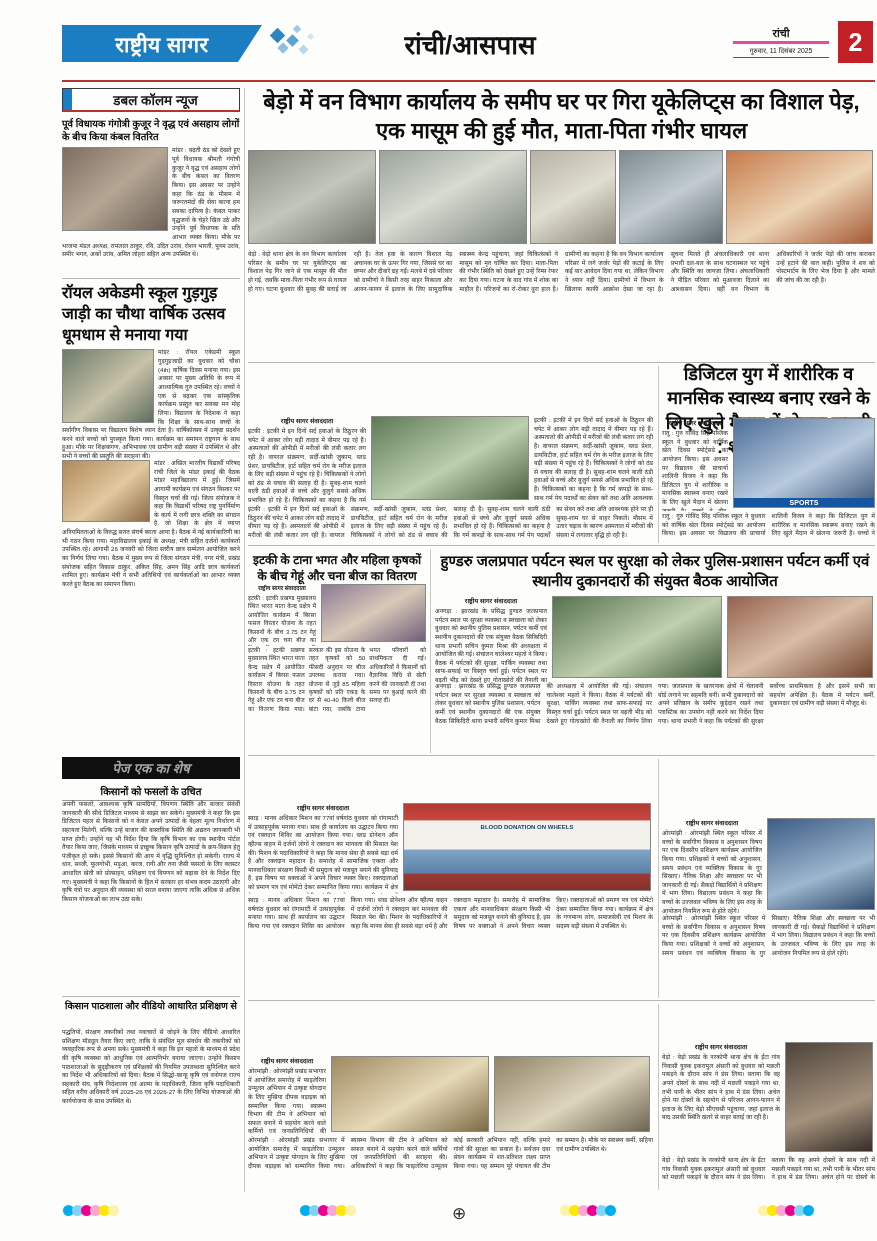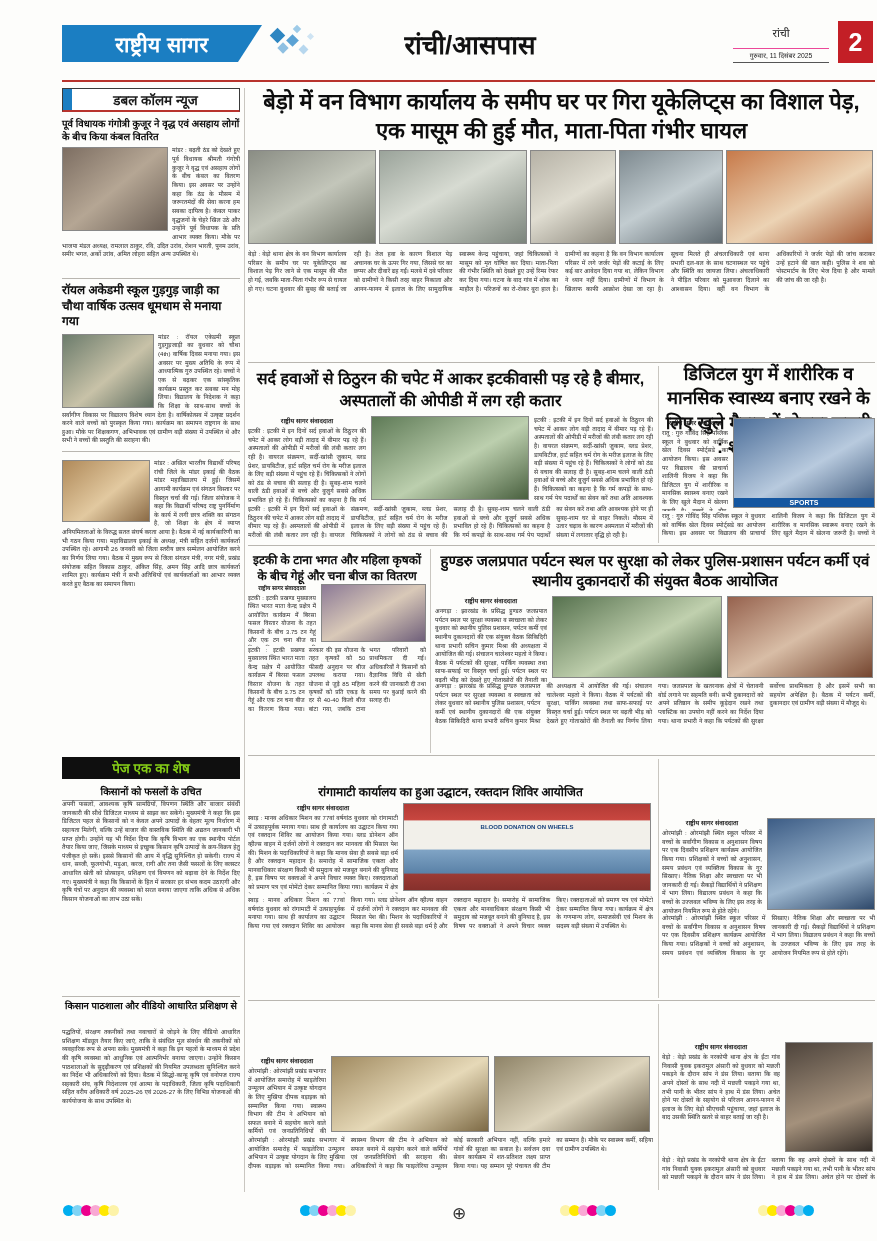--- a/index.html
+++ b/index.html
@@ -6,21 +6,21 @@
   #page{position:relative;width:877px;height:1241px;background:#fdfdfb;margin:0 auto;
         font-family:"Liberation Sans","DejaVu Sans",sans-serif;color:#1a1a1a;overflow:hidden;}
   
   .masthead{position:absolute;left:62px;top:25px;width:200px;height:37px;background:#1b7ec2;
             clip-path:polygon(0 0,100% 0,88% 100%,0 100%);display:flex;align-items:center;justify-content:center;
             color:#fff;font-size:21px;font-weight:bold;letter-spacing:.5px;}
   .diamond{position:absolute;transform:rotate(45deg);}
   .section-title{position:absolute;left:340px;top:26px;width:260px;text-align:center;
                  font-size:26px;font-weight:bold;color:#111;}
   .dateblock{position:absolute;left:733px;top:25px;width:96px;text-align:center;}
-  .dateblock .city{font-size:11px;font-weight:normal;border-bottom:1px solid #ec4899;padding-bottom:8px;}
+  .dateblock .city{font-size:11px;font-weight:bold;border-bottom:3px solid #ec4899;padding-bottom:1px;}
   .dateblock .date{font-size:6.8px;color:#222;padding-top:2px;border-bottom:1px solid #555;padding-bottom:2px;}
   .pagebox{position:absolute;left:838px;top:21px;width:35px;height:42px;background:#c31f26;color:#fff;
            display:flex;align-items:center;justify-content:center;font-size:25px;font-weight:bold;}
   .webstrip{position:absolute;left:352px;top:66px;width:523px;height:13px;background:#1b7ec2;
             color:#fff;font-size:8px;font-weight:bold;text-align:right;line-height:13px;padding-right:6px;box-sizing:border-box;}
   .redline{position:absolute;left:62px;top:80px;width:813px;height:2px;background:#b8332d;}
   
   .vrule{position:absolute;width:1px;background:#c9c6c0;}
   .hrule{position:absolute;height:1px;background:#b9b6b0;}
   .photo{background:linear-gradient(135deg,#9aa49a,#c9cec4 45%,#8d978f);border:1px solid #888;box-sizing:border-box;position:relative;overflow:hidden;}
@@ -32,22 +32,22 @@
   .row{display:flex;gap:5px;}
   .banner{position:absolute;left:0;right:0;bottom:0;background:#1456a0;color:#fff;font-size:7px;
           font-weight:bold;text-align:center;padding:1px 0;}
   .busband{position:absolute;left:0;right:0;top:20%;height:30%;background:#f2f0ea;color:#16417c;
            font-size:6px;font-weight:bold;text-align:center;line-height:2.2;}
   
   .dcn{position:absolute;left:62px;top:88px;width:178px;height:24px;border:1px solid #3a3a3a;border-bottom:2px solid #b8332d;
        background:#fff;display:flex;align-items:center;box-sizing:border-box;}
   .dcn .blue{width:9px;height:100%;background:#1b7ec2;}
   .dcn .t{flex:1;text-align:center;font-weight:bold;font-size:13.5px;}
-  .blackbar{position:absolute;left:62px;top:757px;width:178px;height:22px;background:#0f0f0f;color:#84cc16;
-            display:flex;align-items:center;justify-content:center;font-size:13.5px;font-weight:bold;}
+  .blackbar{position:absolute;left:62px;top:757px;width:178px;height:22px;background:#0f0f0f;color:#a3a3a3;
+            display:flex;align-items:center;justify-content:center;font-size:13.5px;font-weight:bold;font-style:italic;}
   
   .dot{width:11px;height:11px;border-radius:50%;display:inline-block;margin-right:-2px;}
   .dots{position:absolute;top:1205px;display:flex;}
   .cross{position:absolute;top:1203px;font-size:17px;color:#333;}
 </style>
 </head>
 <body>
 
 <div id="page">
 
@@ -86,21 +86,21 @@
 
   <div class="abs" style="left:62px;top:118px;width:178px;">
     <div class="head-l" style="font-size:9.8px;line-height:1.3;">पूर्व विधायक गंगोत्री कुजूर ने वृद्ध एवं असहाय लोगों के बीच किया कंबल वितरित</div>
     <div class="btxt" style="margin-top:3px;height:128px;">
       <div class="photo" style="float:left;width:106px;height:84px;margin:1px 4px 2px 0;background:linear-gradient(140deg,#7d6e62,#b5a694 50%,#6d6157);"></div>
       <span>मांडर : बढ़ती ठंड को देखते हुए पूर्व विधायक श्रीमती गंगोत्री कुजूर ने वृद्ध एवं असहाय लोगों के बीच कंबल का वितरण किया। इस अवसर पर उन्होंने कहा कि ठंड के मौसम में जरूरतमंदों की सेवा करना हम सबका दायित्व है। कंबल पाकर वृद्धजनों के चेहरे खिल उठे और उन्होंने पूर्व विधायक के प्रति आभार व्यक्त किया। मौके पर भाजपा मंडल अध्यक्ष, रामलाल ठाकुर, रवि, उदित उरांव, रोशन भारती, पूनम उरांव, समीर भगत, अर्को उरांव, अमित लोहरा सहित अन्य उपस्थित थे।</span>
     </div>
   </div>
 
   <div class="abs" style="left:62px;top:283px;width:178px;">
-    <div class="head-l" style="font-size:12px;line-height:1.3;">रॉयल अकेडमी स्कूल गुड़गुड़ जाड़ी का चौथा वार्षिक उत्सव धूमधाम से मनाया गया</div>
+    <div class="head-l" style="font-size:16px;line-height:1.3;">रॉयल अकेडमी स्कूल गुड़गुड़ जाड़ी का चौथा वार्षिक उत्सव धूमधाम से मनाया गया</div>
     <div class="btxt" style="margin-top:3px;height:135px;">
       <div class="photo" style="float:left;width:92px;height:74px;margin:1px 4px 2px 0;background:linear-gradient(140deg,#6c7c6c,#c8c2a8 55%,#5f6e60);"></div>
       <span>मांडर : रॉयल एकेडमी स्कूल गुड़गुड़जाड़ी का बुधवार को चौथा (4th) वार्षिक दिवस मनाया गया। इस अवसर पर मुख्य अतिथि के रूप में आध्यात्मिक गुरु उपस्थित रहे। बच्चों ने एक से बढ़कर एक सांस्कृतिक कार्यक्रम प्रस्तुत कर सबका मन मोह लिया। विद्यालय के निदेशक ने कहा कि शिक्षा के साथ-साथ बच्चों के सर्वांगीण विकास पर विद्यालय विशेष ध्यान देता है। वार्षिकोत्सव में उत्कृष्ट प्रदर्शन करने वाले बच्चों को पुरस्कृत किया गया। कार्यक्रम का समापन राष्ट्रगान के साथ हुआ। मौके पर शिक्षकगण, अभिभावक एवं ग्रामीण बड़ी संख्या में उपस्थित थे और सभी ने बच्चों की प्रस्तुति की सराहना की।</span>
     </div>
   </div>
 
   <div class="abs" style="left:62px;top:456px;width:178px;">
     <div class="btxt" style="margin-top:3px;height:260px;">
       <div class="photo" style="float:left;width:88px;height:62px;margin:1px 4px 2px 0;background:linear-gradient(140deg,#b08a5a,#e2c9a0 55%,#8a6a45);"></div>
       <span>मांडर : अखिल भारतीय विद्यार्थी परिषद रांची जिले के मांडर इकाई की बैठक मांडर महाविद्यालय में हुई। जिसमें आगामी कार्यक्रम एवं संगठन विस्तार पर विस्तृत चर्चा की गई। जिला संयोजक ने कहा कि विद्यार्थी परिषद राष्ट्र पुनर्निर्माण के कार्य में लगी छात्र शक्ति का संगठन है, जो शिक्षा के क्षेत्र में व्याप्त अनियमितताओं के विरुद्ध सतत संघर्ष करता आया है। बैठक में नई कार्यकारिणी का भी गठन किया गया। महाविद्यालय इकाई के अध्यक्ष, मंत्री सहित दर्जनों कार्यकर्ता उपस्थित रहे। आगामी 26 जनवरी को जिला स्तरीय छात्र सम्मेलन आयोजित करने का निर्णय लिया गया। बैठक में मुख्य रूप से जिला संगठन मंत्री, नगर मंत्री, प्रखंड संयोजक सहित विकास ठाकुर, अंकित सिंह, अमन सिंह आदि छात्र कार्यकर्ता शामिल हुए। कार्यक्रम मंत्री ने सभी अतिथियों एवं कार्यकर्ताओं का आभार व्यक्त करते हुए बैठक का समापन किया।</span>
@@ -116,21 +116,20 @@
   <div class="abs head-c" style="left:248px;top:87px;width:627px;font-size:22px;line-height:1.32;">बेड़ो में वन विभाग कार्यालय के समीप घर पर गिरा यूकेलिप्ट्स का विशाल पेड़, एक मासूम की हुई मौत, माता-पिता गंभीर घायल</div>
   <div class="abs row" style="left:248px;top:150px;width:627px;height:94px;gap:3px;">
     <div class="photo" style="width:128px;height:94px;background:linear-gradient(150deg,#8a8d84,#c3c6ba 50%,#707468);"></div>
     <div class="photo" style="width:148px;height:94px;background:linear-gradient(150deg,#9aa39a,#d7dbd2 45%,#7c857c);"></div>
     <div class="photo" style="width:86px;height:94px;background:linear-gradient(150deg,#b6b2a6,#e0ddd1 50%,#8e8a7e);"></div>
     <div class="photo" style="width:104px;height:94px;background:linear-gradient(150deg,#7e8a90,#c2ccd0 50%,#5f6a70);"></div>
     <div class="photo" style="width:147px;height:94px;background:linear-gradient(150deg,#c77a4a,#ecd3b4 55%,#a55a35);"></div>
   </div>
   <div class="abs btxt" style="left:248px;top:250px;width:627px;height:108px;column-count:6;column-gap:7px;">बेड़ो : बेड़ो थाना क्षेत्र के वन विभाग कार्यालय परिसर के समीप घर पर यूकेलिप्ट्स का विशाल पेड़ गिर जाने से एक मासूम की मौत हो गई, जबकि माता-पिता गंभीर रूप से घायल हो गए। घटना बुधवार की सुबह की बताई जा रही है। तेज हवा के कारण विशाल पेड़ अचानक घर के ऊपर गिर गया, जिससे घर का छप्पर और दीवारें ढह गईं। मलबे में दबे परिवार को ग्रामीणों ने किसी तरह बाहर निकाला और आनन-फानन में इलाज के लिए सामुदायिक स्वास्थ्य केन्द्र पहुंचाया, जहां चिकित्सकों ने मासूम को मृत घोषित कर दिया। माता-पिता की गंभीर स्थिति को देखते हुए उन्हें रिम्स रेफर कर दिया गया। घटना के बाद गांव में शोक का माहौल है। परिजनों का रो-रोकर बुरा हाल है। ग्रामीणों का कहना है कि वन विभाग कार्यालय परिसर में लगे जर्जर पेड़ों की कटाई के लिए कई बार आवेदन दिया गया था, लेकिन विभाग ने ध्यान नहीं दिया। ग्रामीणों में विभाग के खिलाफ काफी आक्रोश देखा जा रहा है। सूचना मिलते ही अंचलाधिकारी एवं थाना प्रभारी दल-बल के साथ घटनास्थल पर पहुंचे और स्थिति का जायजा लिया। अंचलाधिकारी ने पीड़ित परिवार को मुआवजा दिलाने का आश्वासन दिया। वहीं वन विभाग के अधिकारियों ने जर्जर पेड़ों की जांच कराकर उन्हें हटाने की बात कही। पुलिस ने शव को पोस्टमार्टम के लिए भेज दिया है और मामले की जांच की जा रही है।</div>
 
-  <div class="abs head-c" style="left:248px;top:368px;width:405px;font-size:16px;line-height:1.35;">सर्द हवाओं से ठिठुरन की चपेट में आकर इटकीवासी पड़ रहे है बीमार, अस्पतालों की ओपीडी में लग रही कतार</div>
   <div class="abs row" style="left:248px;top:416px;width:405px;">
     <div style="width:118px;">
       <div class="byline">राष्ट्रीय सागर संवाददाता</div>
       <div class="btxt" style="height:78px;">इटकी : इटकी में इन दिनों सर्द हवाओं के ठिठुरन की चपेट में आकर लोग बड़ी तादाद में बीमार पड़ रहे हैं। अस्पतालों की ओपीडी में मरीजों की लंबी कतार लग रही है। वायरल संक्रमण, सर्दी-खांसी जुकाम, ब्लड प्रेशर, डायबिटीज, हार्ट सहित चर्म रोग के मरीज इलाज के लिए बड़ी संख्या में पहुंच रहे हैं। चिकित्सकों ने लोगों को ठंड से बचाव की सलाह दी है। सुबह-शाम चलने वाली ठंडी हवाओं से बच्चे और बुजुर्ग सबसे अधिक प्रभावित हो रहे हैं। चिकित्सकों का कहना है कि गर्म कपड़ों के साथ-साथ गर्म पेय पदार्थों का सेवन करें तथा अति आवश्यक होने पर ही सुबह-शाम घर से बाहर निकलें। मौसम में उतार चढ़ाव के कारण अस्पताल में मरीजों की संख्या में लगातार वृद्धि हो रही है।</div>
     </div>
     <div class="photo" style="width:158px;height:84px;background:linear-gradient(150deg,#5e7a56,#bccfae 55%,#49603f);"></div>
     <div class="btxt" style="flex:1;height:84px;">इटकी : इटकी में इन दिनों सर्द हवाओं के ठिठुरन की चपेट में आकर लोग बड़ी तादाद में बीमार पड़ रहे हैं। अस्पतालों की ओपीडी में मरीजों की लंबी कतार लग रही है। वायरल संक्रमण, सर्दी-खांसी जुकाम, ब्लड प्रेशर, डायबिटीज, हार्ट सहित चर्म रोग के मरीज इलाज के लिए बड़ी संख्या में पहुंच रहे हैं। चिकित्सकों ने लोगों को ठंड से बचाव की सलाह दी है। सुबह-शाम चलने वाली ठंडी हवाओं से बच्चे और बुजुर्ग सबसे अधिक प्रभावित हो रहे हैं। चिकित्सकों का कहना है कि गर्म कपड़ों के साथ-साथ गर्म पेय पदार्थों का सेवन करें तथा अति आवश्यक होने पर ही सुबह-शाम घर से बाहर निकलें। मौसम में उतार चढ़ाव के कारण अस्पताल में मरीजों की संख्या में लगातार वृद्धि हो रही है।</div>
   </div>
   <div class="abs btxt" style="left:248px;top:505px;width:405px;height:37px;column-count:4;column-gap:6px;">इटकी : इटकी में इन दिनों सर्द हवाओं के ठिठुरन की चपेट में आकर लोग बड़ी तादाद में बीमार पड़ रहे हैं। अस्पतालों की ओपीडी में मरीजों की लंबी कतार लग रही है। वायरल संक्रमण, सर्दी-खांसी जुकाम, ब्लड प्रेशर, डायबिटीज, हार्ट सहित चर्म रोग के मरीज इलाज के लिए बड़ी संख्या में पहुंच रहे हैं। चिकित्सकों ने लोगों को ठंड से बचाव की सलाह दी है। सुबह-शाम चलने वाली ठंडी हवाओं से बच्चे और बुजुर्ग सबसे अधिक प्रभावित हो रहे हैं। चिकित्सकों का कहना है कि गर्म कपड़ों के साथ-साथ गर्म पेय पदार्थों का सेवन करें तथा अति आवश्यक होने पर ही सुबह-शाम घर से बाहर निकलें। मौसम में उतार चढ़ाव के कारण अस्पताल में मरीजों की संख्या में लगातार वृद्धि हो रही है।</div>
 
@@ -160,21 +159,20 @@
   <div class="abs row" style="left:435px;top:596px;width:440px;">
     <div style="width:112px;">
       <div class="byline">राष्ट्रीय सागर संवाददाता</div>
       <div class="btxt" style="height:76px;">अनगड़ा : झारखंड के प्रसिद्ध हुण्डरु जलप्रपात पर्यटन स्थल पर सुरक्षा व्यवस्था व स्वच्छता को लेकर बुधवार को स्थानीय पुलिस प्रशासन, पर्यटन कर्मी एवं स्थानीय दुकानदारों की एक संयुक्त बैठक सिकिदिरी थाना प्रभारी सचिन कुमार मिश्रा की अध्यक्षता में आयोजित की गई। संचालन चालेश्वर महतो ने किया। बैठक में पर्यटकों की सुरक्षा, पार्किंग व्यवस्था तथा साफ-सफाई पर विस्तृत चर्चा हुई। पर्यटन स्थल पर बढ़ती भीड़ को देखते हुए गोताखोरों की तैनाती का निर्णय लिया गया। जलप्रपात के खतरनाक क्षेत्रों में चेतावनी बोर्ड लगाने पर सहमति बनी। सभी दुकानदारों को अपने प्रतिष्ठान के समीप कूड़ेदान रखने तथा प्लास्टिक का उपयोग नहीं करने का निर्देश दिया गया। थाना प्रभारी ने कहा कि पर्यटकों की सुरक्षा सर्वोच्च प्राथमिकता है और इसमें सभी का सहयोग अपेक्षित है। बैठक में पर्यटन कर्मी, दुकानदार एवं ग्रामीण बड़ी संख्या में मौजूद थे।</div>
     </div>
     <div class="photo" style="width:170px;height:82px;background:linear-gradient(150deg,#57724f,#c0d0ae 55%,#425c3c);"></div>
     <div class="photo" style="width:146px;height:82px;background:linear-gradient(150deg,#96624e,#d8bda6 50%,#74452f);"></div>
   </div>
   <div class="abs btxt" style="left:435px;top:682px;width:440px;height:70px;column-count:4;column-gap:6px;">अनगड़ा : झारखंड के प्रसिद्ध हुण्डरु जलप्रपात पर्यटन स्थल पर सुरक्षा व्यवस्था व स्वच्छता को लेकर बुधवार को स्थानीय पुलिस प्रशासन, पर्यटन कर्मी एवं स्थानीय दुकानदारों की एक संयुक्त बैठक सिकिदिरी थाना प्रभारी सचिन कुमार मिश्रा की अध्यक्षता में आयोजित की गई। संचालन चालेश्वर महतो ने किया। बैठक में पर्यटकों की सुरक्षा, पार्किंग व्यवस्था तथा साफ-सफाई पर विस्तृत चर्चा हुई। पर्यटन स्थल पर बढ़ती भीड़ को देखते हुए गोताखोरों की तैनाती का निर्णय लिया गया। जलप्रपात के खतरनाक क्षेत्रों में चेतावनी बोर्ड लगाने पर सहमति बनी। सभी दुकानदारों को अपने प्रतिष्ठान के समीप कूड़ेदान रखने तथा प्लास्टिक का उपयोग नहीं करने का निर्देश दिया गया। थाना प्रभारी ने कहा कि पर्यटकों की सुरक्षा सर्वोच्च प्राथमिकता है और इसमें सभी का सहयोग अपेक्षित है। बैठक में पर्यटन कर्मी, दुकानदार एवं ग्रामीण बड़ी संख्या में मौजूद थे।</div>
 
-  <div class="abs head-c" style="left:248px;top:783px;width:405px;font-size:12px;font-weight:bold;">रांगामाटी कार्यालय का हुआ उद्घाटन, रक्तदान शिविर आयोजित</div>
   <div class="abs row" style="left:248px;top:803px;width:405px;">
     <div style="width:150px;">
       <div class="byline">राष्ट्रीय सागर संवाददाता</div>
       <div class="btxt" style="height:80px;">स्वाड़ : मानव अधिकार मिशन का 77वां वर्षगांठ बुधवार को रांगामाटी में उत्साहपूर्वक मनाया गया। साथ ही कार्यालय का उद्घाटन किया गया एवं रक्तदान शिविर का आयोजन किया गया। ब्लड डोनेशन ऑन व्हील्स वाहन में दर्जनों लोगों ने रक्तदान कर मानवता की मिसाल पेश की। मिशन के पदाधिकारियों ने कहा कि मानव सेवा ही सबसे बड़ा धर्म है और रक्तदान महादान है। समारोह में सामाजिक एकता और मानवाधिकार संरक्षण किसी भी समुदाय को मजबूत बनाने की बुनियाद है, इस विषय पर वक्ताओं ने अपने विचार व्यक्त किए। रक्तदाताओं को प्रमाण पत्र एवं मोमेंटो देकर सम्मानित किया गया। कार्यक्रम में क्षेत्र के गणमान्य लोग, समाजसेवी एवं मिशन के सदस्य बड़ी संख्या में उपस्थित थे।</div>
     </div>
     <div class="photo" style="width:248px;height:88px;background:linear-gradient(180deg,#b23b36 0%,#c8463f 18%,#f2f0ea 20%,#f2f0ea 52%,#7fa3c4 54%,#5b82a8 80%,#9b3a34 82%,#86302c 100%);">
       <div class="busband">BLOOD DONATION ON WHEELS</div>
     </div>
   </div>
   <div class="abs btxt" style="left:248px;top:896px;width:405px;height:98px;column-count:4;column-gap:6px;">स्वाड़ : मानव अधिकार मिशन का 77वां वर्षगांठ बुधवार को रांगामाटी में उत्साहपूर्वक मनाया गया। साथ ही कार्यालय का उद्घाटन किया गया एवं रक्तदान शिविर का आयोजन किया गया। ब्लड डोनेशन ऑन व्हील्स वाहन में दर्जनों लोगों ने रक्तदान कर मानवता की मिसाल पेश की। मिशन के पदाधिकारियों ने कहा कि मानव सेवा ही सबसे बड़ा धर्म है और रक्तदान महादान है। समारोह में सामाजिक एकता और मानवाधिकार संरक्षण किसी भी समुदाय को मजबूत बनाने की बुनियाद है, इस विषय पर वक्ताओं ने अपने विचार व्यक्त किए। रक्तदाताओं को प्रमाण पत्र एवं मोमेंटो देकर सम्मानित किया गया। कार्यक्रम में क्षेत्र के गणमान्य लोग, समाजसेवी एवं मिशन के सदस्य बड़ी संख्या में उपस्थित थे।</div>

